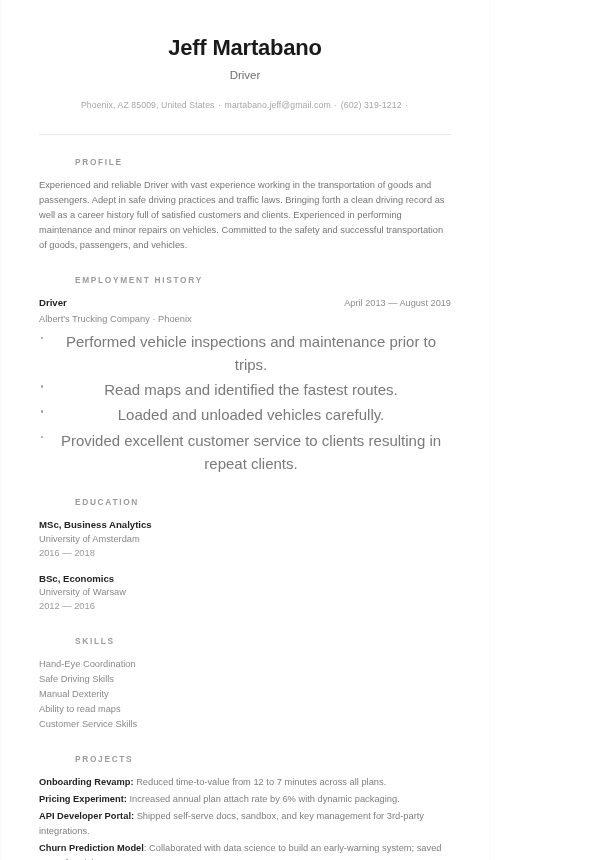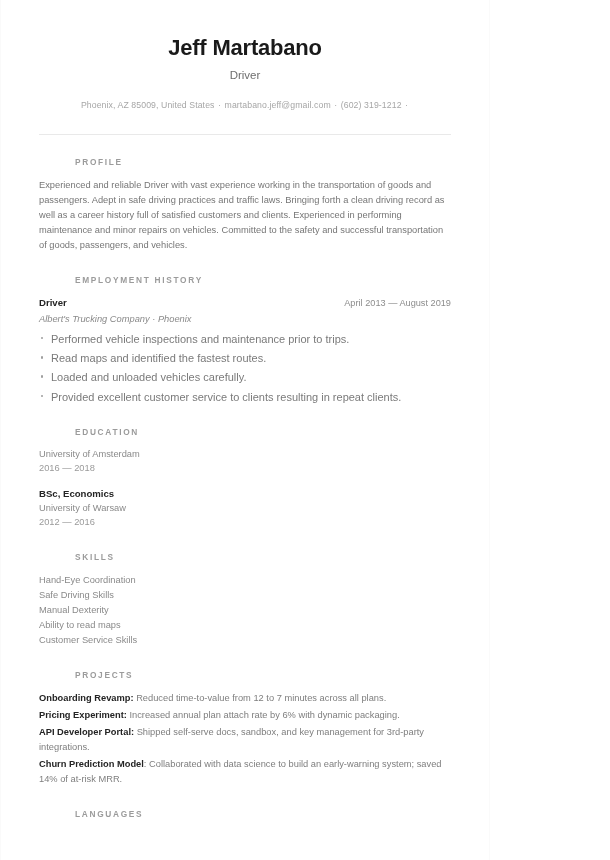--- a/index.html
+++ b/index.html
@@ -99,34 +99,34 @@
     font-size: 9.2px;
     color: #8d8d8d;
     white-space: nowrap;
     line-height: 1.5;
   }
   .job-org {
     font-size: 9.3px;
     color: #8a8a8a;
     line-height: 1.55;
     margin-top: 1px;
-    font-style: italic;
   }
   .bullets {
     list-style: none;
     margin: 5px 0 0 0;
     padding: 0;
   }
   .bullets li {
     position: relative;
-    font-size: 11px;
+    font-size: 15px;
     color: #7a7a7a;
     line-height: 1.52;
     padding-left: 12px;
     margin-bottom: 2.5px;
+    text-align: center;
   }
   .bullets li::before {
     content: "";
     position: absolute;
     left: 2px;
     top: 6px;
     width: 2.4px;
     height: 2.4px;
     border-radius: 50%;
     background: #9e9e9e;
@@ -219,20 +219,21 @@
             <li>Provided excellent customer service to clients resulting in repeat clients.</li>
           </ul>
         </div>
       </div>
     </div>
 
     <div class="section">
       <div class="section-title">Education</div>
       <div>
         <div class="edu-item">
+          <div class="edu-degree">MSc, Business Analytics</div>
           <div class="edu-school">University of Amsterdam</div>
           <div class="edu-years">2016 — 2018</div>
         </div>
         <div class="edu-item">
           <div class="edu-degree">BSc, Economics</div>
           <div class="edu-school">University of Warsaw</div>
           <div class="edu-years">2012 — 2016</div>
         </div>
       </div>
     </div>

